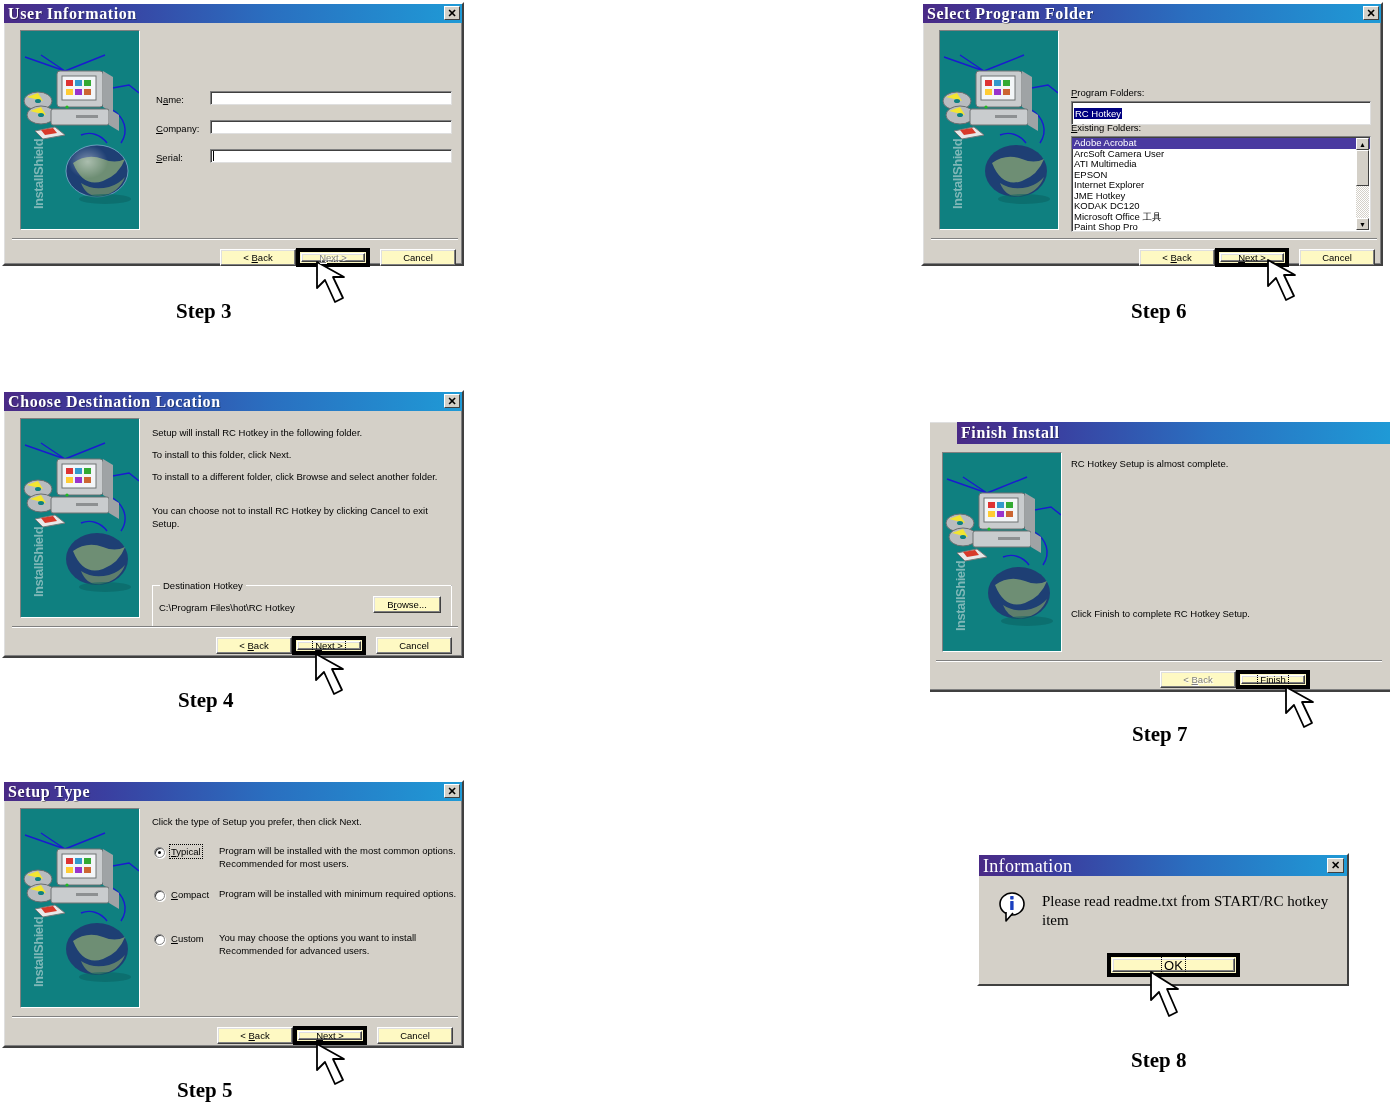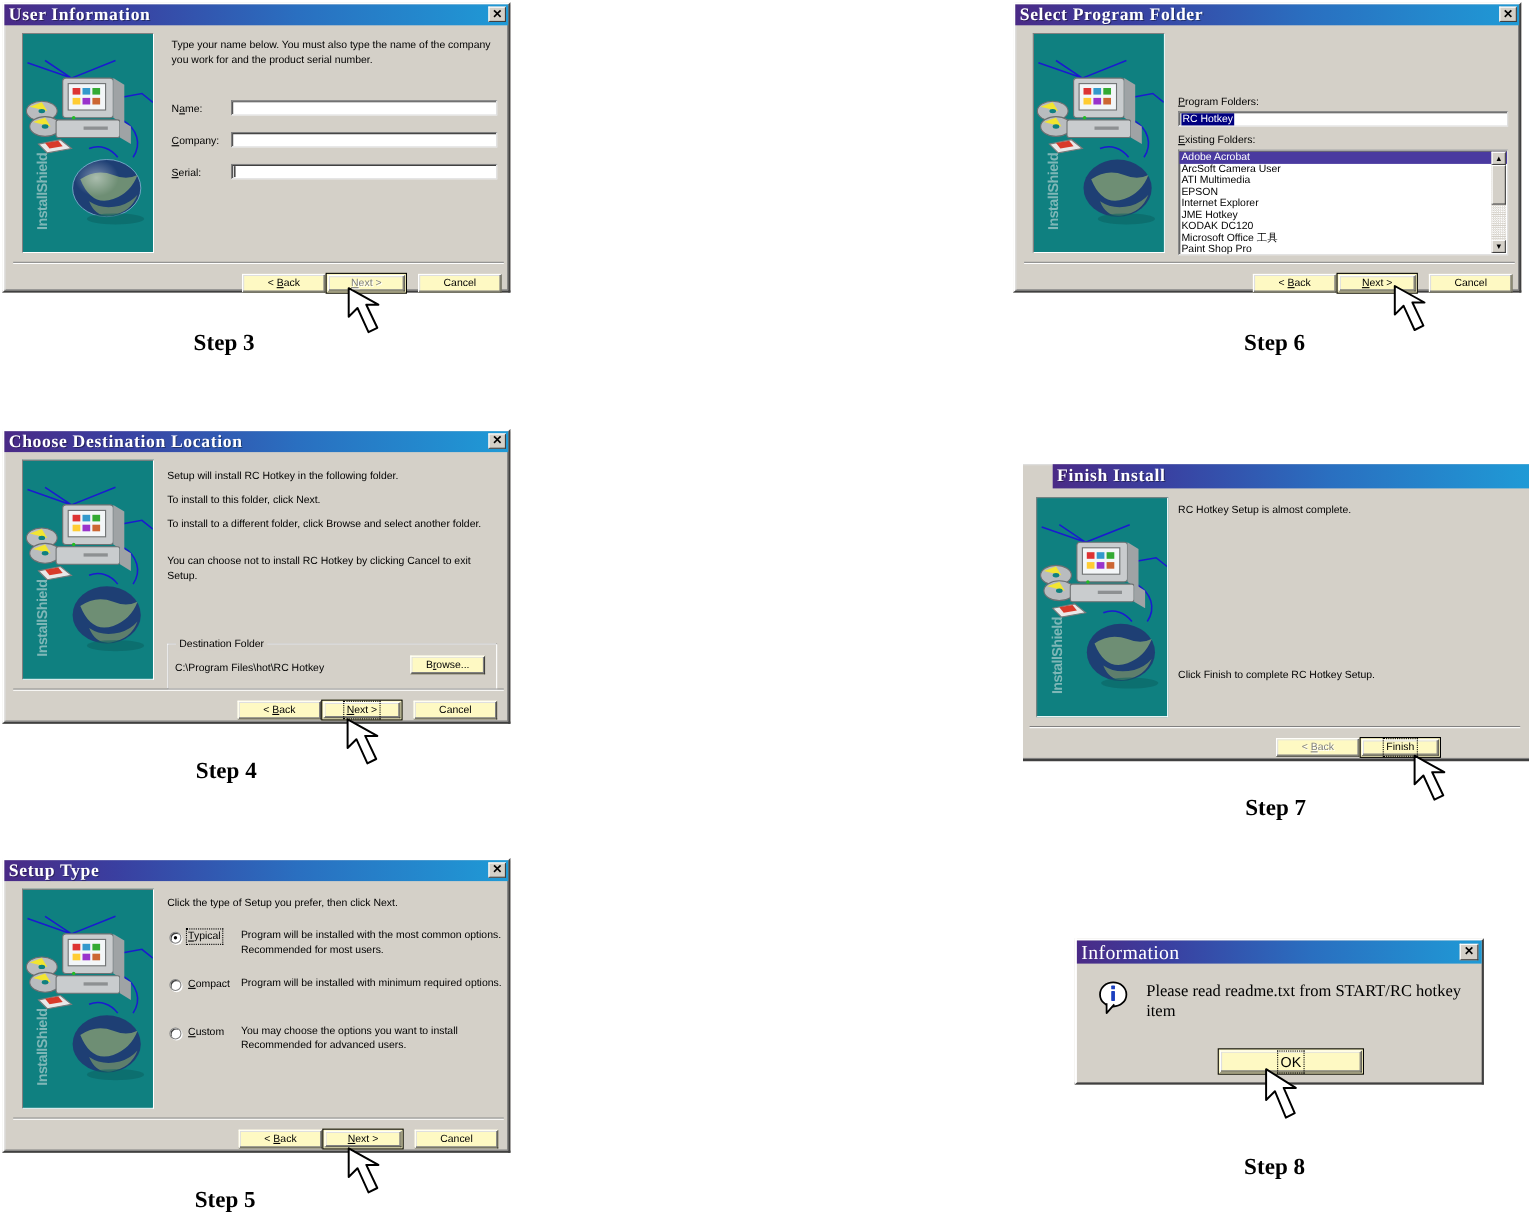--- a/index.html
+++ b/index.html
@@ -119,21 +119,21 @@
     display: flex;
     align-items: center;
     justify-content: center;
     font-family: "Liberation Sans", sans-serif;
     font-size: 9.5px;
     color: #000000;
     box-sizing: border-box;
     white-space: nowrap;
   }
   .btn.default {
-    border: 1px solid #000000;
+    border: 4px solid #000000;
     box-shadow: none;
   }
   .btn.default .btn-face {
     position: absolute;
     inset: 1px;
     border-top: 1px solid #ffffff;
     border-left: 1px solid #ffffff;
     border-right: 1px solid #404040;
     border-bottom: 1px solid #404040;
     box-shadow: inset -1px -1px 0 #808080, inset 1px 1px 0 #dfdfdf;
@@ -399,21 +399,20 @@
             <stop offset="0%" stop-color="#ffffff" stop-opacity="0.42"></stop>
             <stop offset="65%" stop-color="#ffffff" stop-opacity="0"></stop>
           </radialGradient>
         </defs>
         <ellipse cx="84" cy="168" rx="26" ry="5" fill="#0b6060" opacity="0.55"></ellipse>
       </g>
       <text x="22" y="178" transform="rotate(-90 22 178)" font-family="Liberation Sans, sans-serif" font-size="13" font-weight="bold" fill="#7fb7b7" letter-spacing="-0.5">InstallShield</text>
     </svg>
   </div>
 
-  <div class="body-text" style="left:152px; top:32px; width:300px;">Type your name below. You must also type the name of the company you work for and the product serial number.</div>
 
   <div class="fieldlabel" style="left:152px; top:90px;">
     N<span class="u">a</span>me:
   </div>
   <div class="field" style="left:206px; top:87px; width:242px; height:14px;">
     <span></span>
   </div>
 
   <div class="fieldlabel" style="left:152px; top:119px;">
     <span class="u">C</span>ompany:
@@ -507,21 +506,21 @@
     </svg>
   </div>
 
   <div class="body-text" style="left:148px; top:35px; width:300px;">Setup will install RC Hotkey in the following folder.</div>
   <div class="body-text" style="left:148px; top:57px; width:300px;">To install to this folder, click Next.</div>
   <div class="body-text" style="left:148px; top:79px; width:295px;">To install to a different folder, click Browse and select another folder.</div>
   <div class="body-text" style="left:148px; top:113px; width:295px;">You can choose not to install RC Hotkey by clicking Cancel to exit Setup.</div>
 
   <div class="groupbox" style="left:148px; top:193px; width:300px; height:42px;">
     <div class="groupbox-inner"></div>
-    <span class="groupbox-title">Destination Folder</span>
+    <span class="groupbox-title">Destination Hotkey</span>
   </div>
   <div class="body-text" style="left:155px; top:210px; width:220px;">C:\Program Files\hot\RC Hotkey</div>
   <div class="btn" style="left:369px; top:204px; width:68px; height:17px;">
     <span class="lbl">B<span class="u">r</span>owse...</span>
   </div>
 
   <div class="sep" style="left:8px; top:624px; width:446px; top:234px;"></div>
 
   <div class="btn" style="left:212px; top:245px; width:76px; height:17px;">
     <span class="lbl">&lt; <span class="u">B</span>ack</span>
@@ -694,21 +693,21 @@
         <ellipse cx="84" cy="168" rx="26" ry="5" fill="#0b6060" opacity="0.55"></ellipse>
       </g>
       <text x="22" y="178" transform="rotate(-90 22 178)" font-family="Liberation Sans, sans-serif" font-size="13" font-weight="bold" fill="#7fb7b7" letter-spacing="-0.5">InstallShield</text>
     </svg>
   </div>
 
 
   <div class="fieldlabel" style="left:148px; top:83px;">
     <span class="u">P</span>rogram Folders:
   </div>
-  <div class="field" style="left:148px; top:97px; width:300px; height:14px;">
+  <div class="field" style="left:148px; top:97px; width:300px; height:24px;">
     <span class="sel-text">RC Hotkey</span>
   </div>
 
   <div class="fieldlabel" style="left:148px; top:118px;">
     <span class="u">E</span>xisting Folders:
   </div>
 
   <div class="listbox" style="left:148px; top:132px; width:300px; height:96px;">
     <ul>
       <li class="selected">Adobe Acrobat</li>

